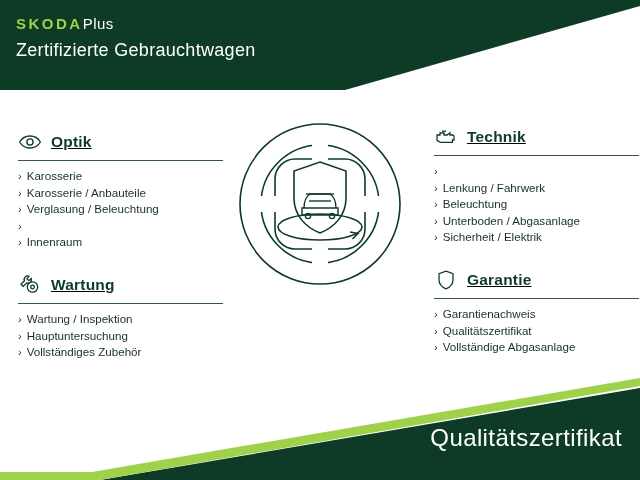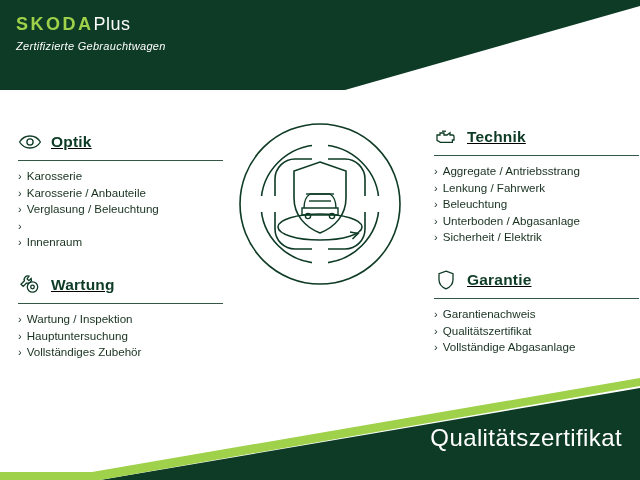--- a/index.html
+++ b/index.html
@@ -24,42 +24,41 @@
     clip-path: polygon(0 0, 640px 0, 640px 6px, 345px 90px, 0 90px);
   }
 
   .brand {
     position: absolute;
     left: 16px; top: 12px;
     z-index: 5;
   }
   .brand-line1 {
     color: #ffffff;
-    font-size: 18px;
+    font-size: 15px;
     letter-spacing: 0.5px;
     line-height: 24px;
     white-space: nowrap;
   }
   .brand-line1 .skoda {
     color: #9fd14a;
     font-weight: 700;
     letter-spacing: 2.5px;
   }
   .brand-line1 .plus {
     color: #ffffff;
     font-weight: 400;
     letter-spacing: 0.5px;
   }
   .brand-line2 {
     color: #ffffff;
-    font-size: 11px;
+    font-size: 18px;
     letter-spacing: 0.3px;
     margin-top: 4px;
     white-space: nowrap;
-    font-style: italic;
   }
 
   
   .bottom-shape {
     position: absolute;
     left: 0; bottom: 0;
     width: 640px; height: 120px;
     background: #0e3b25;
     clip-path: polygon(0 120px, 640px 120px, 640px 28px, 100px 120px);
   }
@@ -226,21 +225,20 @@
             <path d="M3 10h3V8h4v2h3l3-2.2V10h2.6c.8 0 1.4.6 1.4 1.4V15h-1.6v2.4H6.4L3 15.4V10z"></path>
             <path d="M8 6.2h4"></path>
           </svg>
         </span>
         <span class="block-title">Technik</span>
       </div>
       <div class="rule"></div>
       <ul class="items">
         <li>
             <span class="chev">›</span>
-            <span>Aggregate / Antriebsstrang</span>
           </li>
         <li>
             <span class="chev">›</span>
             <span>Lenkung / Fahrwerk</span>
           </li>
         <li>
             <span class="chev">›</span>
             <span>Beleuchtung</span>
           </li>
         <li>

